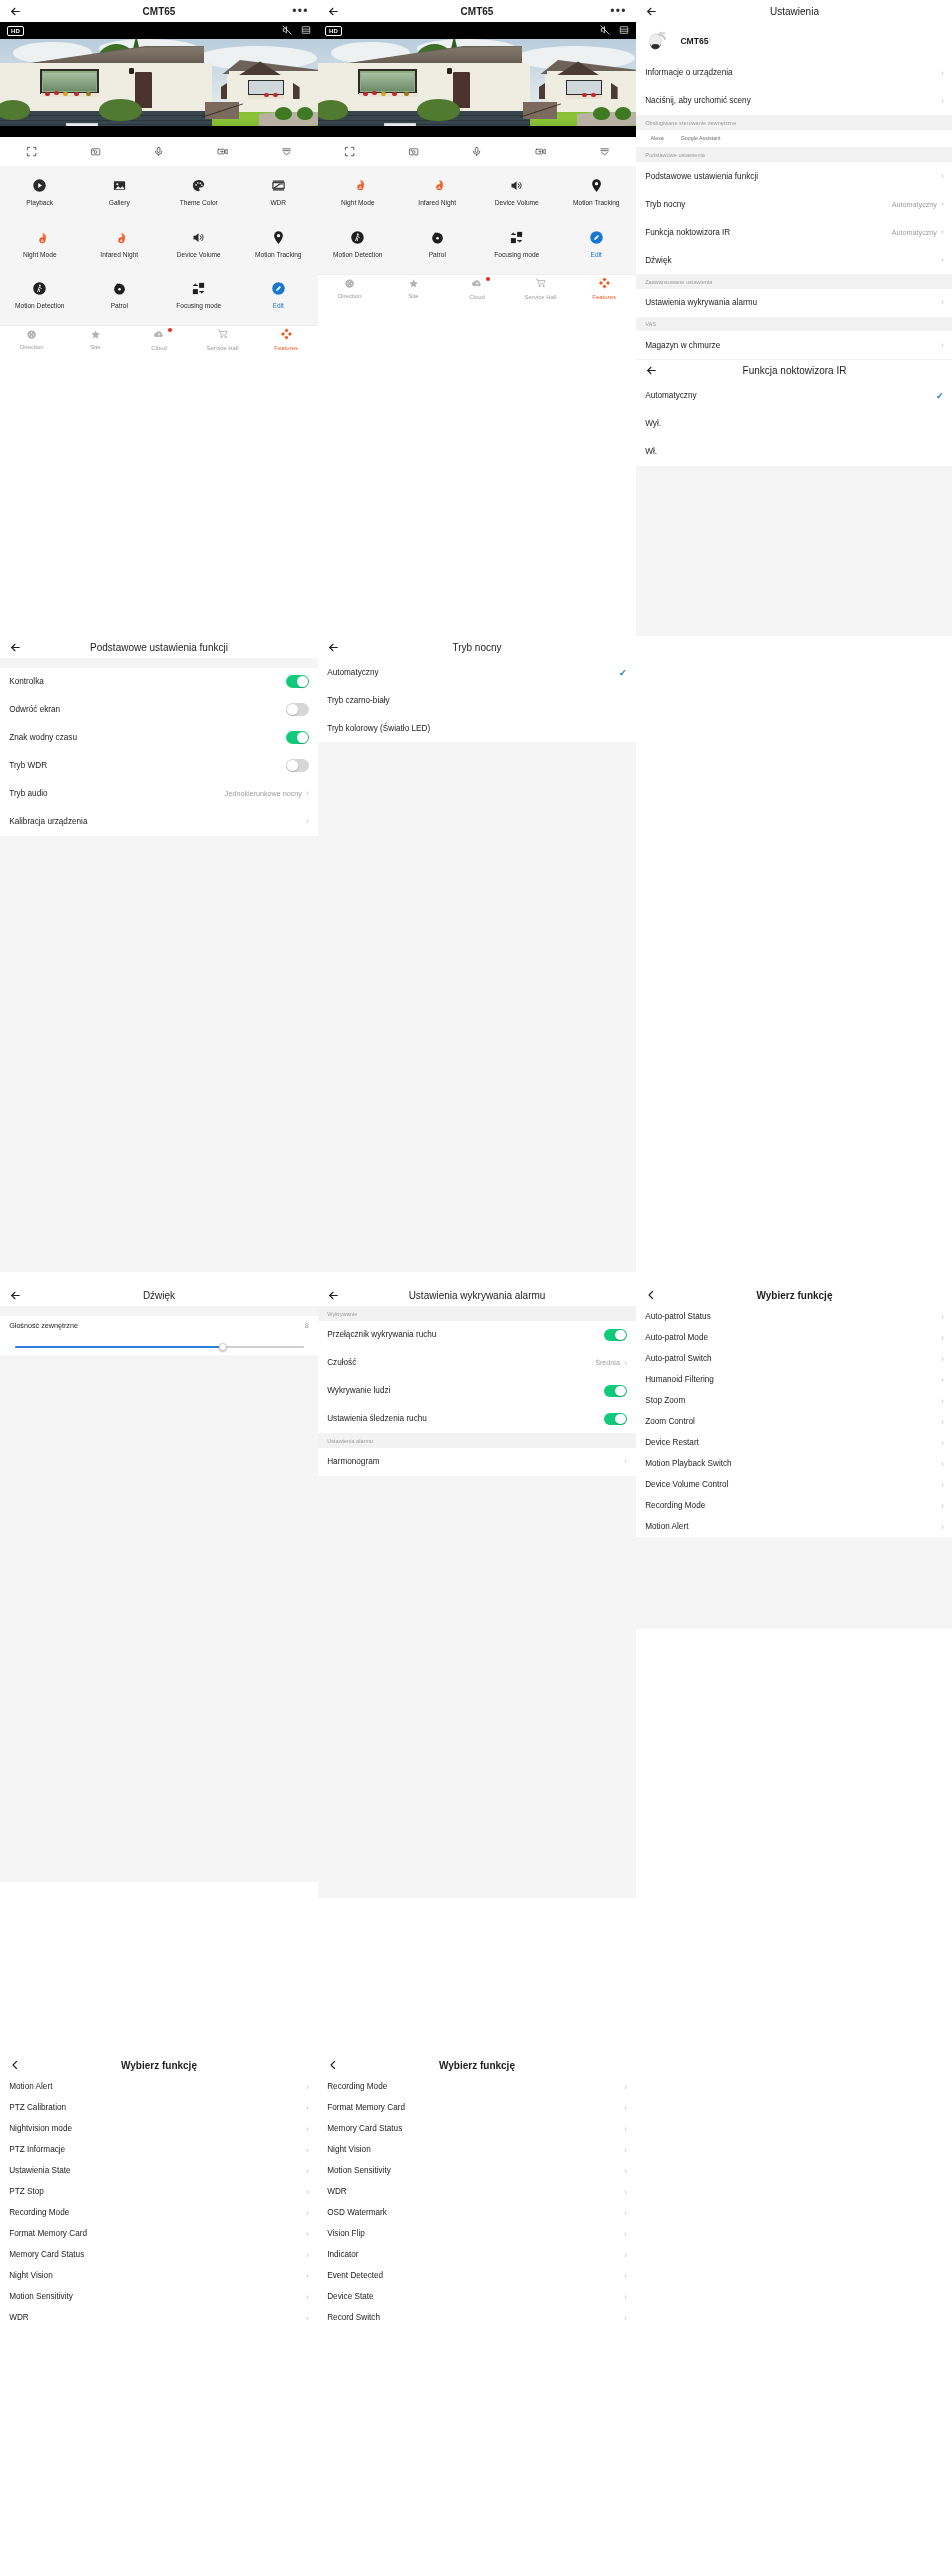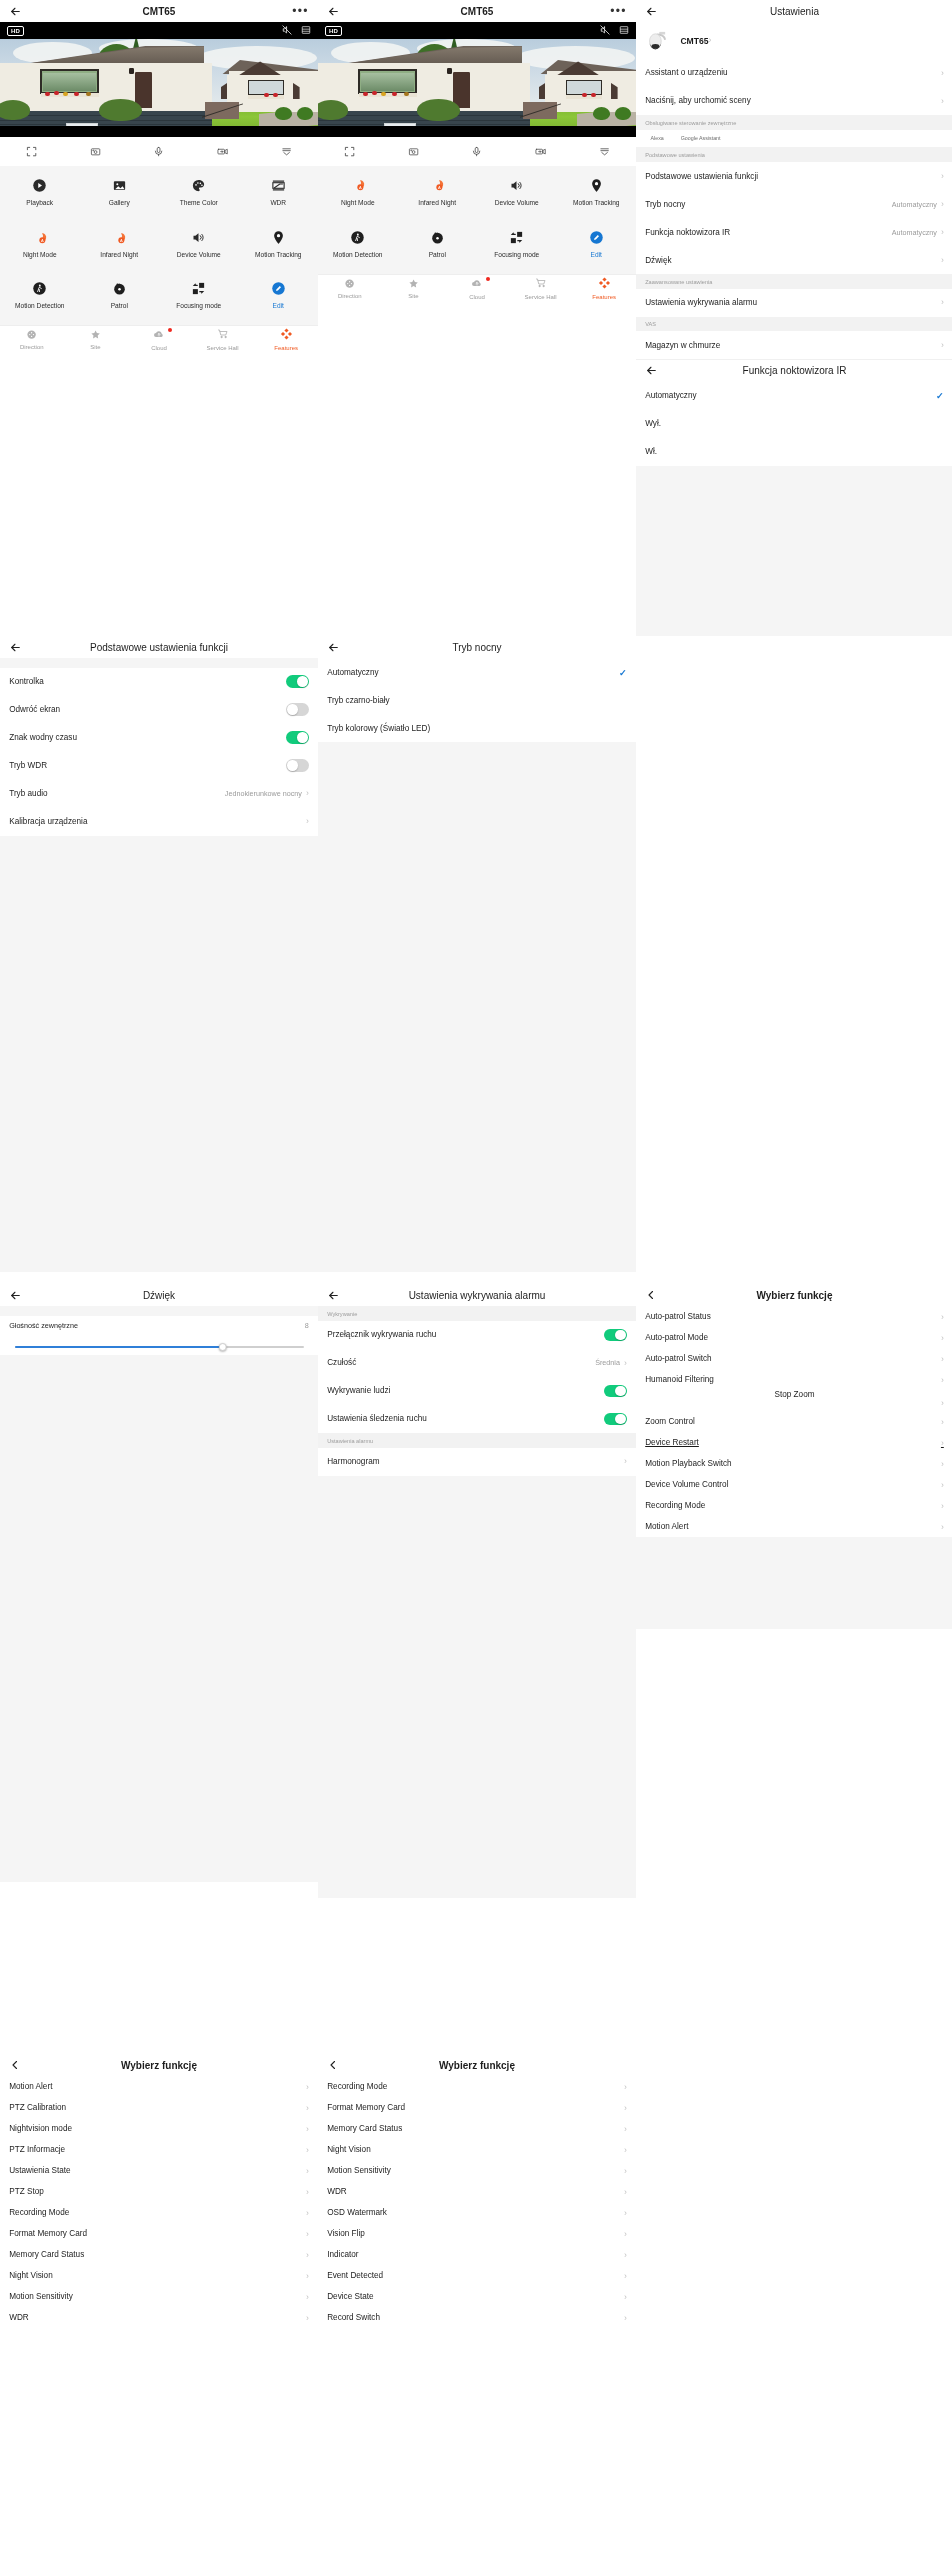--- a/index.html
+++ b/index.html
@@ -702,21 +702,21 @@
           <path d="M18 10c7 0 12 3 13 8" stroke="#c9c9c9" stroke-width="3" fill="none"></path>
           <ellipse cx="16" cy="20" rx="9" ry="11" fill="#ededed" stroke="#cfcfcf"></ellipse>
           <path d="M7 22a9 11 0 0018 0 9 9 0 01-18 0z" fill="#3a3a3a"></path>
           <ellipse cx="16" cy="28" rx="6" ry="3.5" fill="#2b2b2b"></ellipse>
           </svg></span>
       <span class="dev-name">CMT65</span>
       <span class="chev">›</span>
     </div>
 
     <div class="row">
-      <span class="row-lbl">Assistant o urządzeniu</span>
+      <span class="row-lbl">Informacje o urządzenia</span>
       <span class="chev">›</span>
     </div>
     <div class="row">
       <span class="row-lbl">Naciśnij, aby urchomić sceny</span>
       <span class="chev">›</span>
     </div>
 
     <div class="sec-hdr">Obsługiwane sterowanie zewnętrzne</div>
     <div class="assist">
       <span>Alexa</span>
@@ -934,29 +934,29 @@
           <span class="chev">›</span>
         </div>
         <div class="row" style="min-height: 21px;">
           <span class="row-lbl">Auto-patrol Switch</span>
           <span class="chev">›</span>
         </div>
         <div class="row" style="min-height: 21px;">
           <span class="row-lbl">Humanoid Filtering</span>
           <span class="chev">›</span>
         </div>
-        <div class="row" style="min-height: 21px; flex-direction: column;">
+        <div class="row" style="min-height: 21px;">
           <span class="row-lbl">Stop Zoom</span>
           <span class="chev">›</span>
         </div>
         <div class="row" style="min-height: 21px;">
           <span class="row-lbl">Zoom Control</span>
           <span class="chev">›</span>
         </div>
-        <div class="row" style="min-height: 21px; text-decoration: underline;">
+        <div class="row" style="min-height: 21px;">
           <span class="row-lbl">Device Restart</span>
           <span class="chev">›</span>
         </div>
         <div class="row" style="min-height: 21px;">
           <span class="row-lbl">Motion Playback Switch</span>
           <span class="chev">›</span>
         </div>
         <div class="row" style="min-height: 21px;">
           <span class="row-lbl">Device Volume Control</span>
           <span class="chev">›</span>

